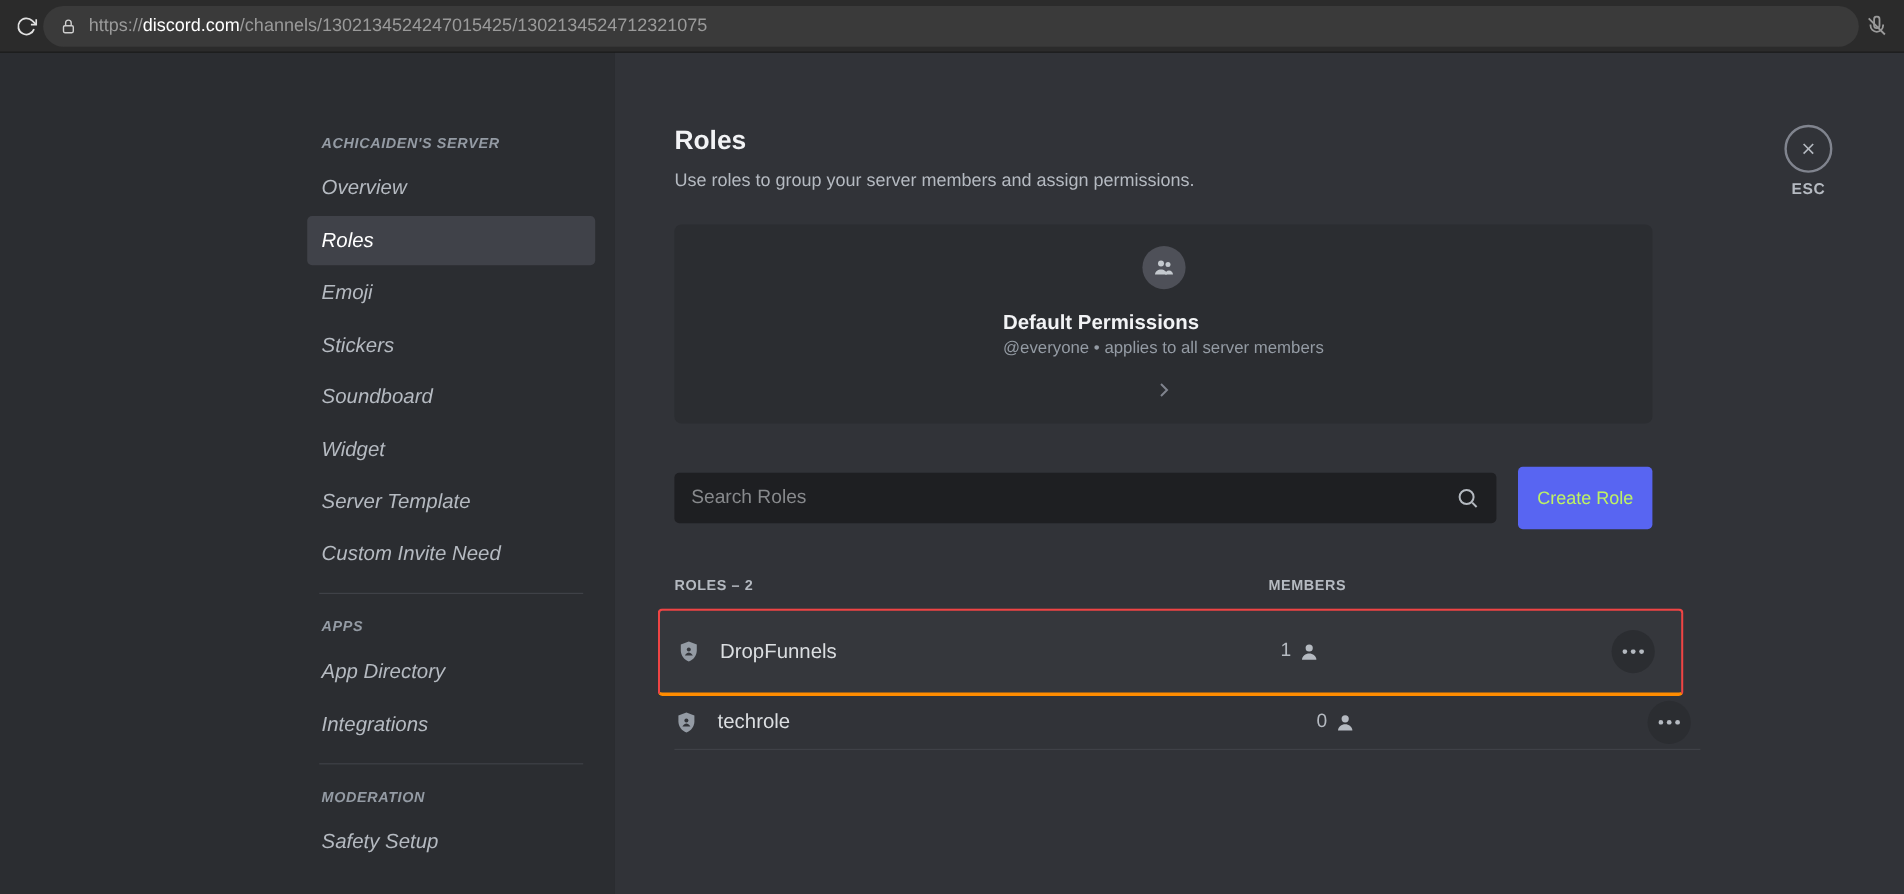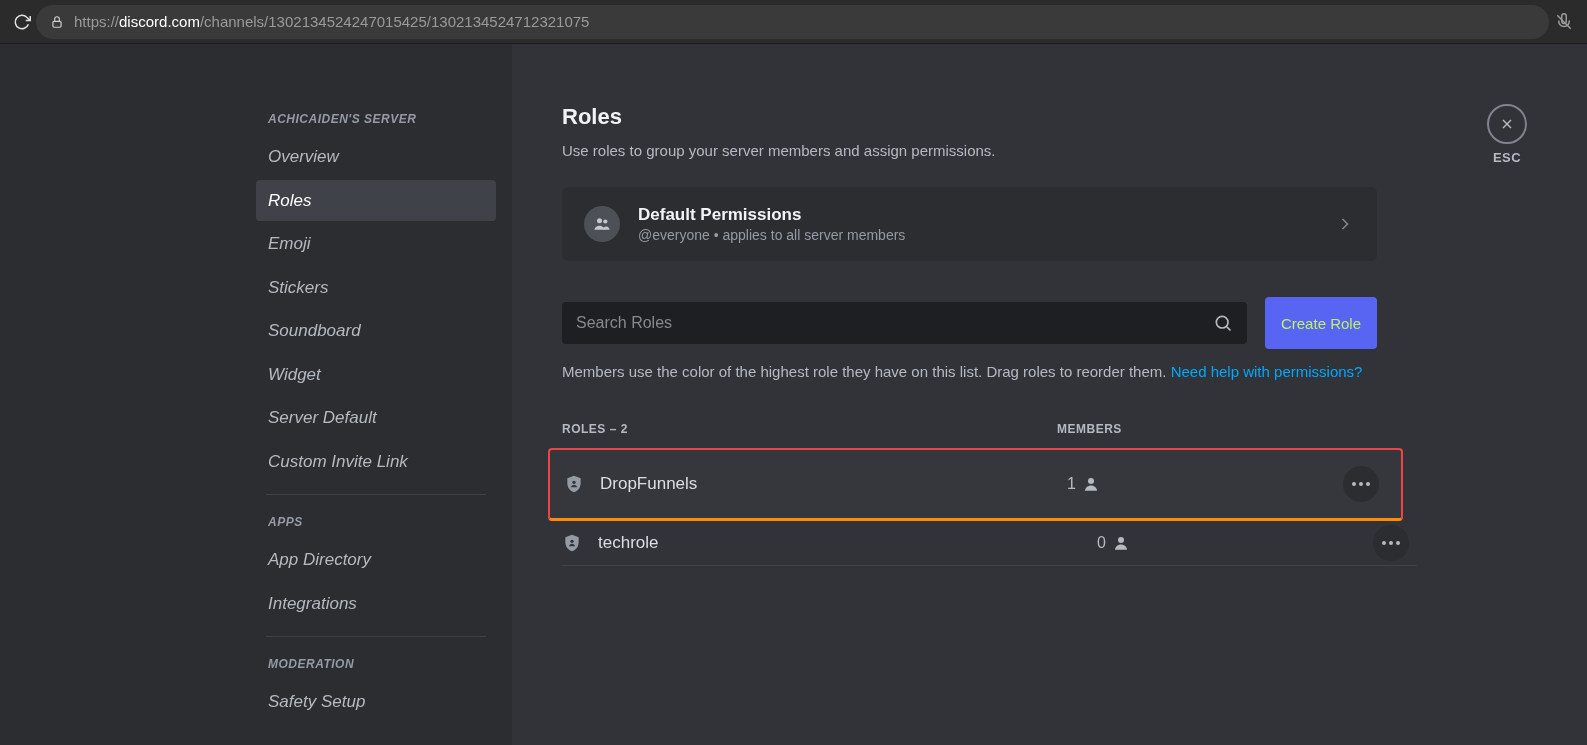--- a/index.html
+++ b/index.html
@@ -118,20 +118,21 @@
     font-size: 15px; color:#b5bac1; margin-bottom: 28px;
   }
 
   .default-perm-card {
     background: #2b2d31;
     border-radius: 6px;
     padding: 18px 22px;
     display:flex; align-items:center; gap:18px;
     cursor:pointer;
     max-width: 815px;
+    flex-direction: column;
   }
   .everyone-avatar {
     width: 36px; height: 36px; border-radius:50%;
     background:#4e5058;
     display:flex; align-items:center; justify-content:center;
     color:#c4c9ce;
   }
   .default-perm-text { flex:1; }
   .default-perm-title { font-size:17px; font-weight:600; color:#f2f3f5; margin-bottom:2px;}
   .default-perm-sub { font-size:14px; color:#949ba4; }
@@ -237,22 +238,22 @@
 
   <div class="sidebar">
     <div class="sidebar-inner">
       <div class="section-header">ACHICAIDEN'S SERVER</div>
       <div class="nav-item">Overview</div>
       <div class="nav-item active">Roles</div>
       <div class="nav-item">Emoji</div>
       <div class="nav-item">Stickers</div>
       <div class="nav-item">Soundboard</div>
       <div class="nav-item">Widget</div>
-      <div class="nav-item">Server Default</div>
-      <div class="nav-item">Custom Invite Link</div>
+      <div class="nav-item">Server Template</div>
+      <div class="nav-item">Custom Invite Need</div>
       <div class="divider"></div>
       <div class="section-header">APPS</div>
       <div class="nav-item">App Directory</div>
       <div class="nav-item">Integrations</div>
       <div class="divider"></div>
       <div class="section-header">MODERATION</div>
       <div class="nav-item">Safety Setup</div>
     </div>
   </div>
 
@@ -297,23 +298,20 @@
         <span class="search-glass">
           <svg width="20" height="20" viewBox="0 0 24 24" fill="none" stroke="currentColor" stroke-width="2">
               <circle cx="11" cy="11" r="7"></circle>
               <line x1="21" y1="21" x2="16.65" y2="16.65"></line>
             </svg>
         </span>
       </div>
       <button class="create-btn">Create Role</button>
     </div>
 
-    <div class="hint-text">
-      <span>Members use the color of the highest role they have on this list. Drag roles to reorder them. </span><a>Need help with permissions?</a>
-    </div>
 
     <div class="table-head">
       <div class="col-roles">ROLES – 2</div>
       <div class="col-members">MEMBERS</div>
       <div class="col-actions"></div>
     </div>
 
     <div class="role-row highlight">
       <span class="shield-icon">
         <svg width="20" height="20" viewBox="0 0 24 24" fill="currentColor">

